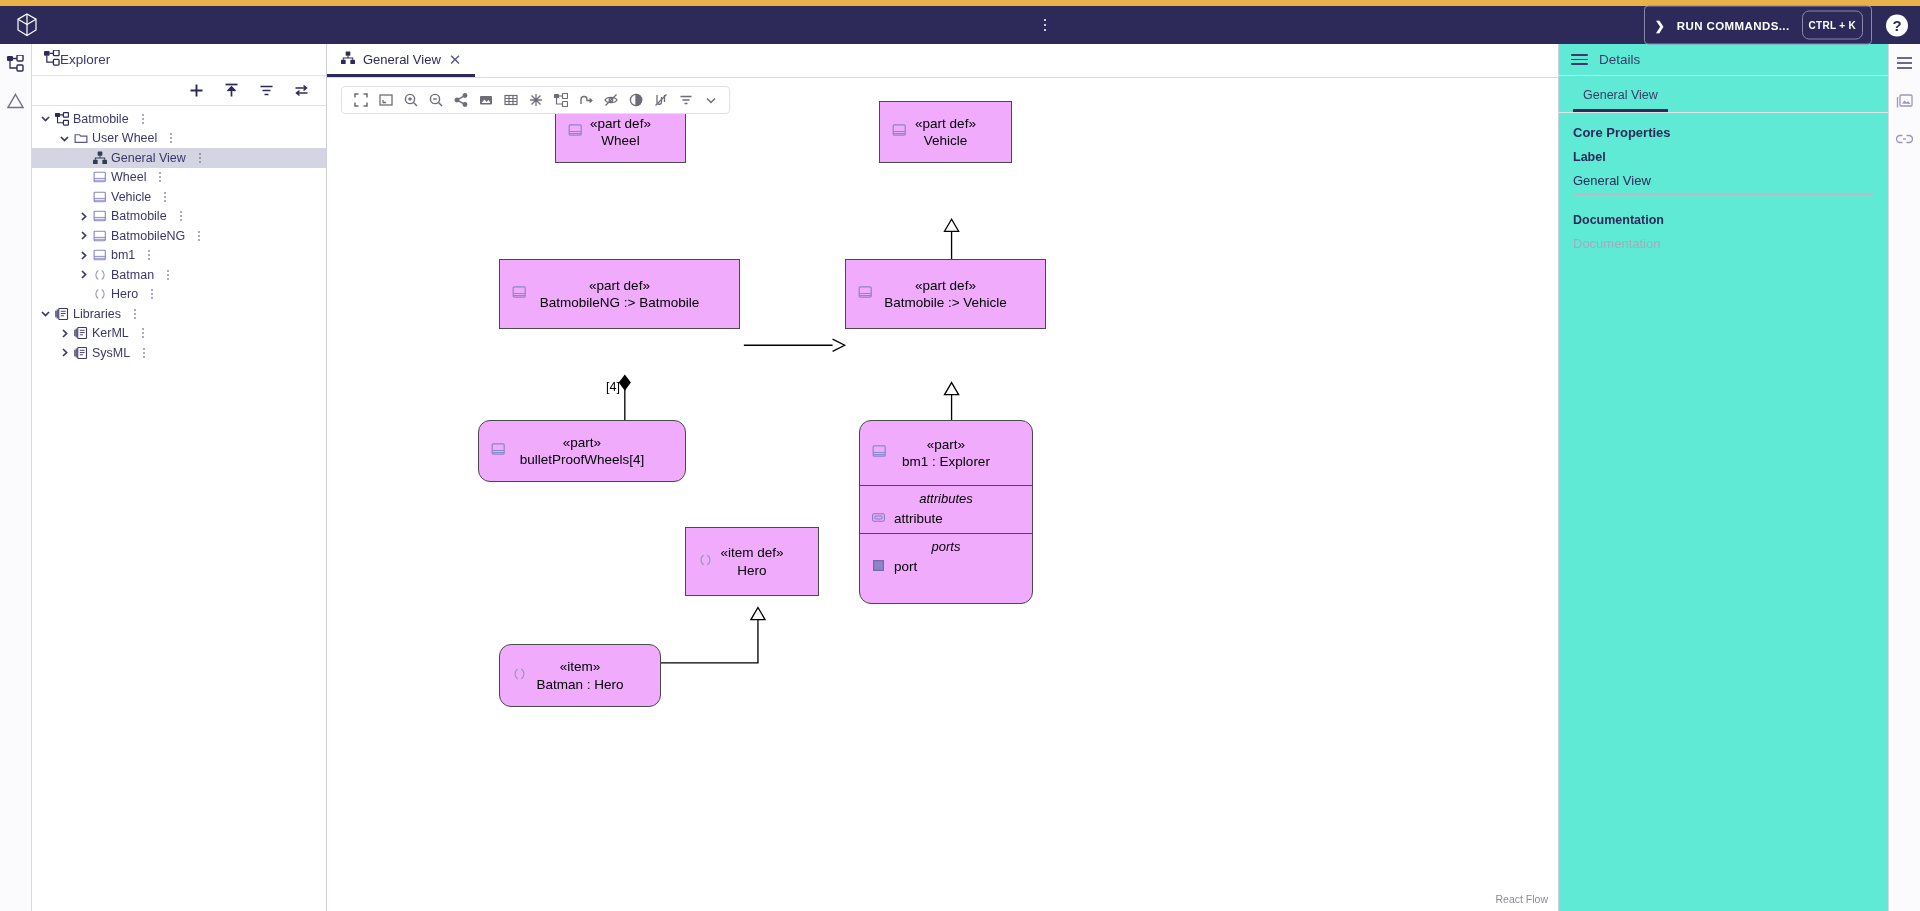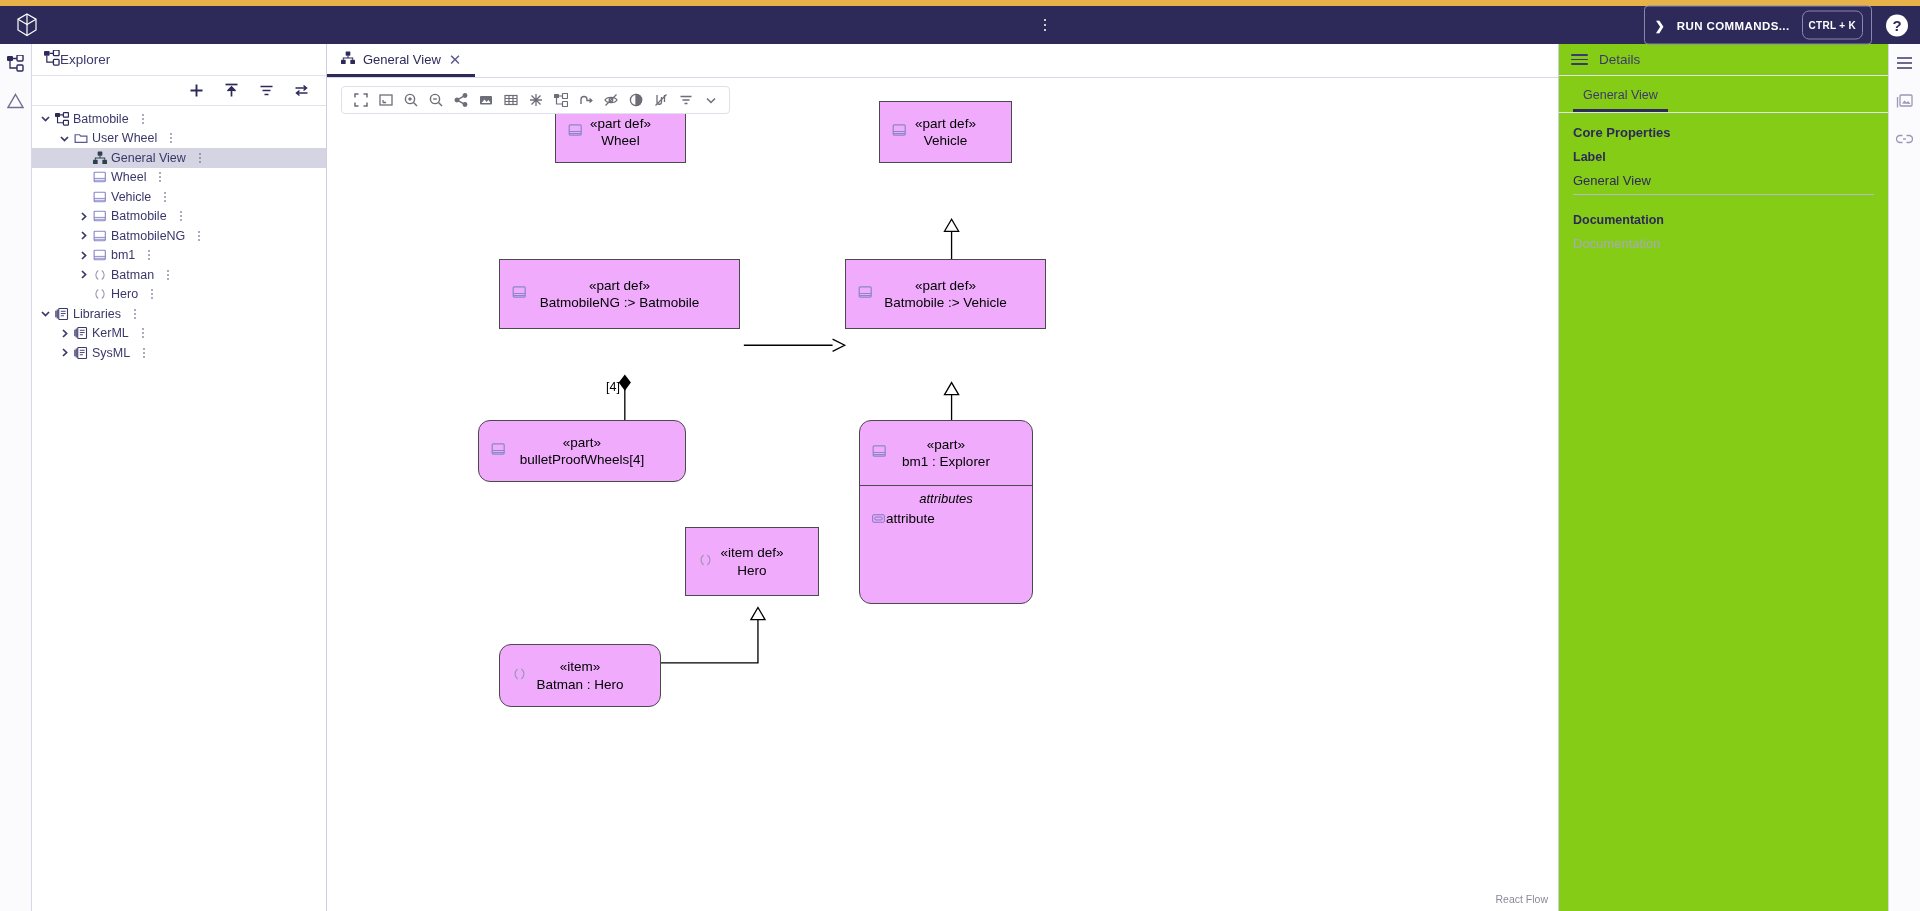--- a/index.html
+++ b/index.html
@@ -116,29 +116,29 @@
   .node {
     position: absolute; background: #f0abfc; border: 1.6px solid #4a4a4a;
     display: flex; flex-direction: column;
   }
   .node.round { border-radius: 12px; }
   .node-head { position: relative; display: flex; align-items: center; justify-content: center; flex: 1 1 auto; }
   .node-ico { position: absolute; left: 12px; top: 50%; transform: translateY(-50%); }
   .node-txt { text-align: center; color: #000; font-size: 13.5px; line-height: 17.5px; padding: 0 30px; }
   .compartment { border-top: 1.4px solid #4a4a4a; padding: 5px 0 7px 0; }
   .comp-title { text-align: center; font-style: italic; font-size: 13px; color: #000; margin-bottom: 5px; }
-  .comp-row { display: flex; align-items: center; gap: 1px; padding-left: 12px; font-size: 13.5px; color: #000; }
+  .comp-row { display: flex; align-items: flex-start; gap: 9px; padding-left: 12px; font-size: 13.5px; color: #000; }
 
   .edge { position: absolute; }
   .mult-label { position: absolute; font-size: 12.5px; color: #000; }
   .rf-brand { position: absolute; right: 10px; bottom: 6px; font-size: 10.5px; color: #8a8a9a; }
 
   
   .details {
-    flex: 0 0 330px; background: #84cc16; border-left: 1px solid #cfcfe0;
+    flex: 0 0 330px; background: #5eead4; border-left: 1px solid #cfcfe0;
     display: flex; flex-direction: column; min-width: 0;
   }
   .details-head { height: 32px; display: flex; align-items: center; gap: 11px; padding: 0 12px; border-bottom: 1px solid #e2e2ec; }
   .details-head .t { font-size: 13.5px; color: #3c3a6b; }
   .hamb { width: 17px; display: flex; flex-direction: column; gap: 3px; cursor: pointer; }
   .hamb i { height: 1.8px; background: #3c3a6b; display: block; border-radius: 1px; }
   .details-tabs { padding: 8px 0 0 14px; border-bottom: 1px solid #e2e2ec; }
   .dtab { display: inline-block; padding: 4px 10px 7px 10px; font-size: 12.5px; color: #3c3a6b; border-bottom: 3px solid #2d2a5a; cursor: pointer; }
   .details-body { padding: 12px 14px 0 14px; }
   .sec-title { font-size: 13px; font-weight: bold; color: #2d2a5a; margin: 0 0 10px 0; }
@@ -771,20 +771,31 @@
                 <div class="comp-row">
                   <span style="display: inline-flex; align-items: center;">
                     <svg width="13" height="13" viewBox="0 0 16 12" fill="none" stroke="#7b78c0" stroke-width="1.2">
                       <rect x="0.8" y="1.4" width="14.4" height="9.2" rx="1.4"></rect>
                       <rect x="3.6" y="4.2" width="8.8" height="3.6" rx=".8"></rect>
                     </svg>
                   </span>
                   <span>attribute</span>
                 </div>
               </div>
+              <div class="compartment">
+                <div class="comp-title">ports</div>
+                <div class="comp-row">
+                  <span style="display: inline-flex; align-items: center;">
+                    <svg width="13" height="13" viewBox="0 0 12 12" fill="#8986c9" stroke="#6b67a8" stroke-width="1">
+                      <rect x="1.5" y="1.5" width="9" height="9"></rect>
+                    </svg>
+                  </span>
+                  <span>port</span>
+                </div>
+              </div>
             </div>
             <div class="mult-label" style="left: 279px; top: 302px;">[4]</div>
           </div>
 
         <div class="rf-brand">React Flow</div>
       </div>
     </div>
 
     <div class="details">
       <div class="details-head">

